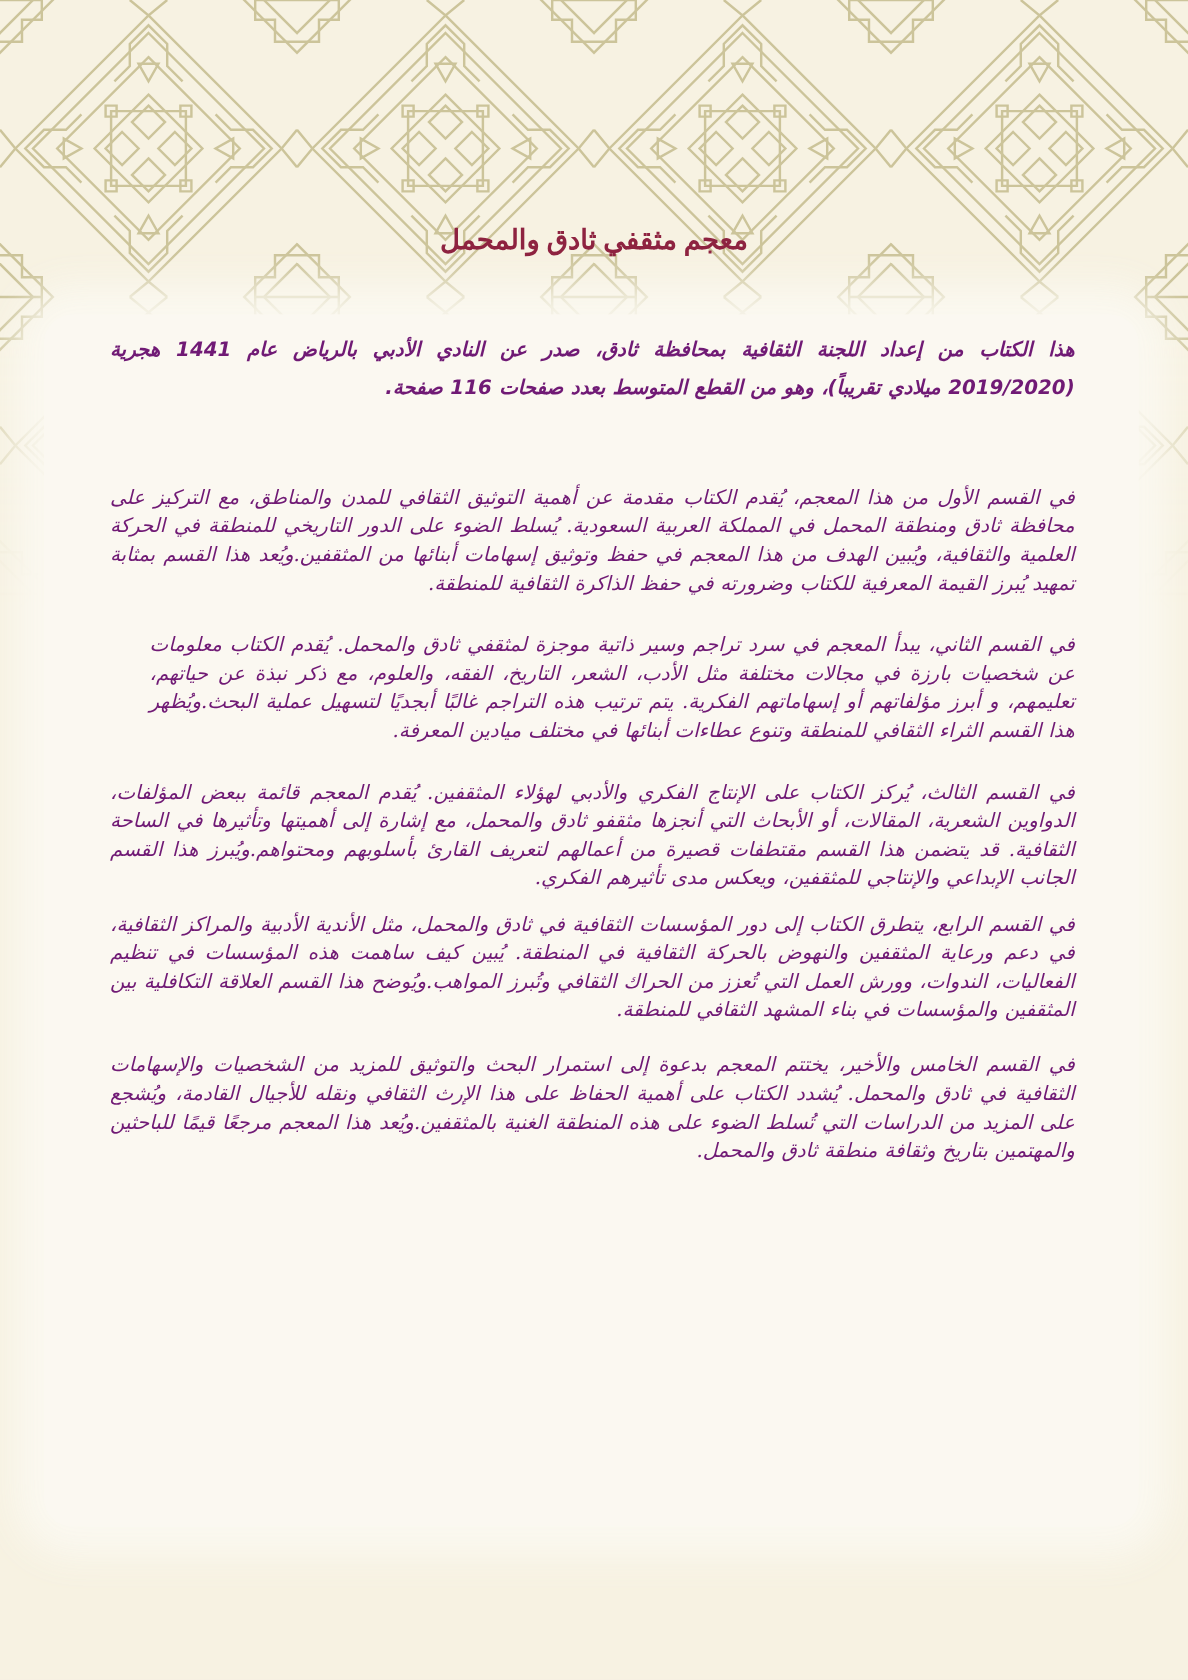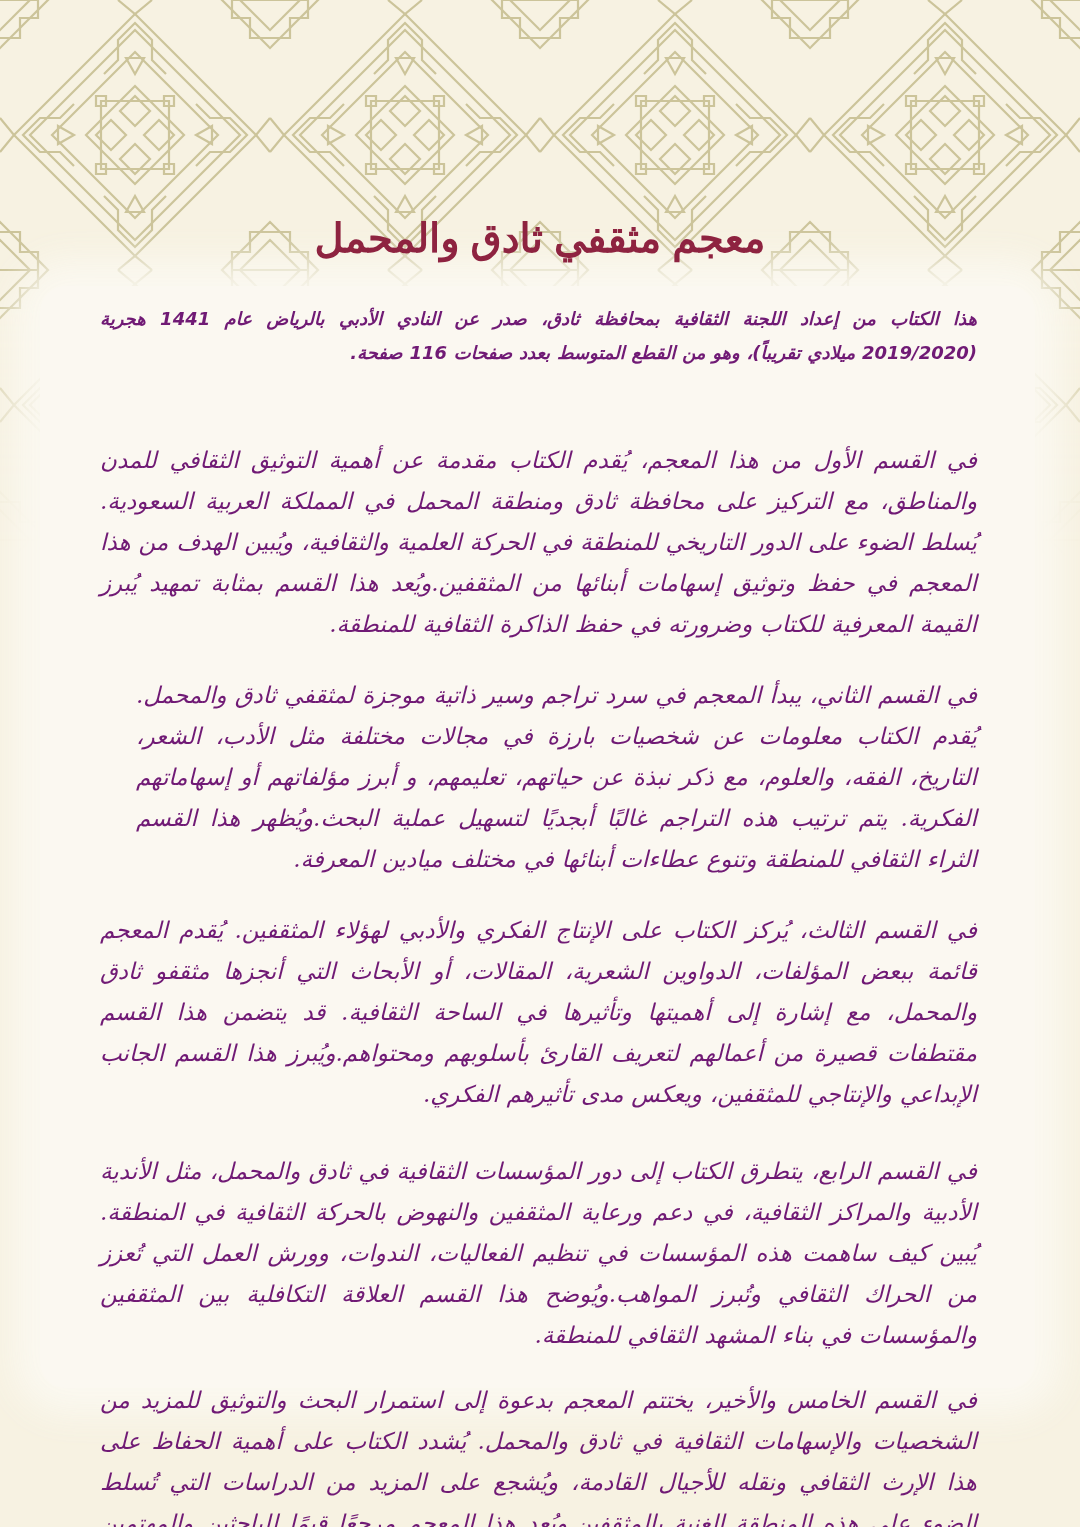--- a/index.html
+++ b/index.html
@@ -76,23 +76,23 @@
     pointer-events: none;
   }
 
   
   #doc-title {
     position: absolute;
     left: 0;
     right: 0;
     top: 186px;
     text-align: center;
-    font-family: Liberation Sans, sans-serif;
+    font-family: Liberation Serif, serif;
     font-weight: bold;
-    font-size: 40px;
+    font-size: 25px;
     line-height: 1.25;
     color: #8e2340;
     letter-spacing: 0px;
     z-index: 6;
   }
 
   
   #body-text {
     position: absolute;
     left: 100px;
@@ -100,42 +100,42 @@
     width: 877px;
     z-index: 5;
     color: #1b1b1b;
     direction: rtl;
     text-align: justify;
     text-align-last: right;
   }
 
   .para {
     margin: 0 0 40px 0;
-    font-size: 23px;
-    line-height: 41px;
+    font-size: 18px;
+    line-height: 26px;
     font-family: "DejaVu Serif", "Liberation Serif", serif;
     font-weight: normal;
     text-align: justify;
     text-align-last: right;
     direction: rtl;
     word-spacing: 0.5px;
   }
 
   
   .para.intro {
     font-family: "DejaVu Sans", "Liberation Sans", sans-serif;
     font-weight: bold;
     font-size: 18px;
     line-height: 34px;
     margin-bottom: 70px;
   }
 
   .para.s1 { margin-bottom: 30px; }
   .para.s2 { margin-bottom: 30px; margin-left: 36px; }
-  .para.s3 { margin-bottom: 36px; }
+  .para.s3 { margin-bottom: 16px; }
   .para.s4 { margin-bottom: 24px; }
   .para.s5 { margin-bottom: 0; }
 </style>
 </head>
 <body>
 
 <div id="page">
 
   <div id="pattern-layer">
     <svg width="1080" height="1527" viewBox="0 0 1080 1527" xmlns="http://www.w3.org/2000/svg" aria-hidden="true">

